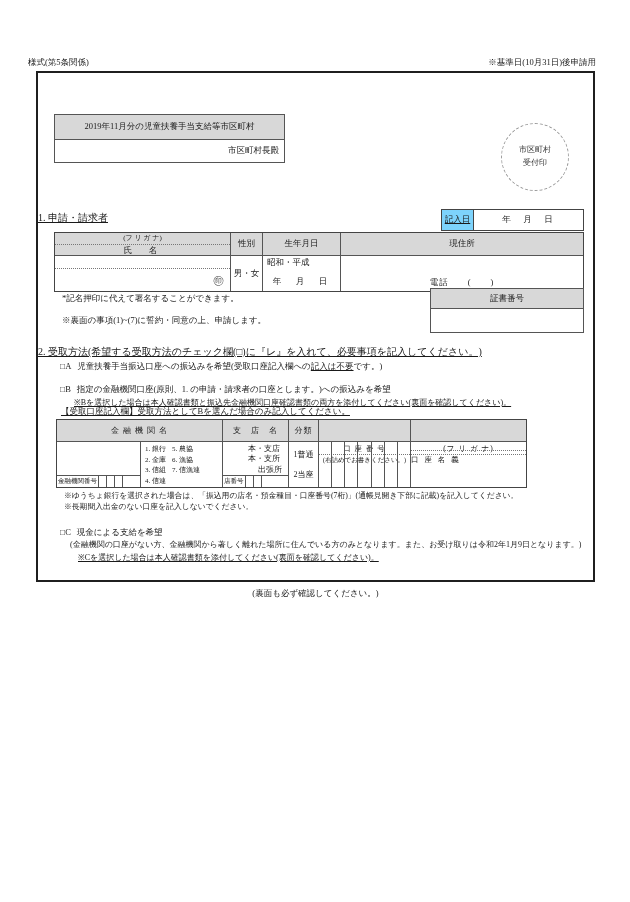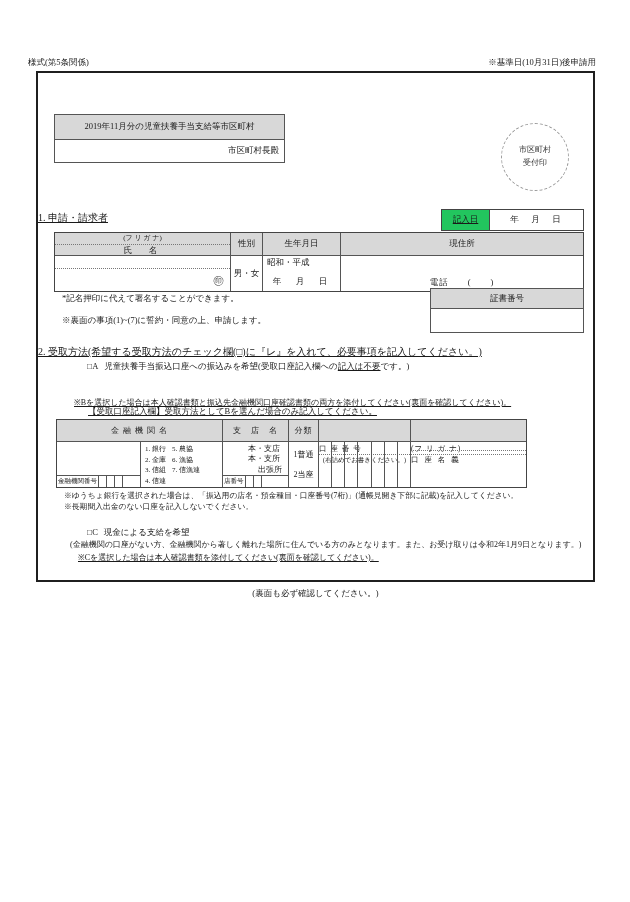--- a/index.html
+++ b/index.html
@@ -25,21 +25,21 @@
     display:flex; align-items:center; justify-content:flex-end; padding-right:5px; }
 
   .stamp-circle { left:501px; top:123px; width:68px; height:68px; border:1.5px dashed #999;
     border-radius:50%; display:flex; flex-direction:column; align-items:center;
     justify-content:center; font-size:8px; line-height:1.6; color:#333; }
 
   .sec-heading { font-size:10px; white-space:nowrap; }
 
   .entry-date { left:441px; top:209px; width:143px; height:22px; border:1px solid #444;
     display:flex; font-size:8.5px; }
-  .entry-date .lbl { width:48px; background:#22c55e; border-right:1px solid #444;
+  .entry-date .lbl { width:32px; background:#7dd3fc; border-right:1px solid #444;
     display:flex; align-items:center; justify-content:center;text-decoration:underline; }
   .entry-date .val { flex:1; display:flex; align-items:center; justify-content:center;
     letter-spacing:2px; }
 
   .app-table { left:54px; top:232px; width:530px; border:1px solid #444; font-size:8.5px; }
   .app-row { display:flex; }
   .app-head { height:23px; background:#d8d8d8; border-bottom:1px solid #555; }
   .app-body { height:35px; }
   .c-name { width:176px; border-right:1px solid #555; }
   .c-sex  { width:32px;  border-right:1px solid #555; display:flex; align-items:center; justify-content:center; }
@@ -57,34 +57,34 @@
   .addr-phone { position:absolute; bottom:2px; left:0; width:100%; text-align:center; letter-spacing:1px; }
 
   .note { font-size:8.5px; white-space:nowrap; }
   .note-sm { font-size:8px; white-space:nowrap; }
 
   .cert-box { left:430px; top:288px; width:154px; font-size:8.5px; }
   .cert-head { height:21px; background:#d8d8d8; border:1px solid #555;
     display:flex; align-items:center; justify-content:center; }
   .cert-body { height:24px; border:1px solid #555; border-top:none; }
 
-  .opt-line { font-size:8.5px; white-space:nowrap;margin-left:27px; }
+  .opt-line { font-size:8.5px; white-space:nowrap; }
   .opt-box { margin-right:6px; }
 
   .bank-table { left:56px; top:419px; width:471px; border:1px solid #444; }
   .bt-head { display:flex; height:22px; background:#d8d8d8; border-bottom:1px solid #555; }
   .bt-body { display:flex; height:45px; }
   .col-inst { width:166px; border-right:1px solid #555; }
   .col-branch { width:66px; border-right:1px solid #555; }
   .col-cat { width:30px; border-right:1px solid #555; }
   .col-acct { width:92px; border-right:1px solid #555; }
   .col-holder { flex:1; }
   .bt-head .hc { display:flex; align-items:center; justify-content:center; height:100%; font-size:8px; letter-spacing:1px;text-align:center; }
   .stack2 { display:flex; flex-direction:column; justify-content:center; height:100%; }
-  .stack2 .l1 { font-size:7.5px; text-align:left; border-bottom:1px dotted #777; line-height:10px; letter-spacing:1px;margin-top:47px; }
+  .stack2 .l1 { font-size:7.5px; text-align:center; border-bottom:1px dotted #777; line-height:10px; letter-spacing:1px;margin-top:47px; }
   .stack2 .l2 { font-size:6.5px; text-align:center; line-height:10px; letter-spacing:0; }
   .stack2 .l2b { font-size:7.5px; line-height:10px; letter-spacing:2px; }
   .inst-body { display:flex; height:100%; }
   .inst-left { width:84px; border-right:1px solid #555; display:flex; flex-direction:column; }
   .inst-blank { flex:1; }
   .num-strip { height:12px; border-top:1px solid #555; display:flex; align-items:stretch; }
   .num-strip .nlbl { font-size:6.5px; display:flex; align-items:center; padding:0 1px; white-space:nowrap; }
   .num-cell { width:8px; border-left:1px solid #555; }
   .inst-list { flex:1; display:flex; font-size:7px; line-height:1.5; padding:2px 0 0 4px; gap:6px; }
   .branch-body { display:flex; flex-direction:column; height:100%; }
@@ -169,20 +169,23 @@
     <div class="cert-head">証書番号</div>
     <div class="cert-body"></div>
   </div>
 
   <div class="abs sec-heading u" style="left:38px; top:345px;">2. 受取方法(希望する受取方法のチェック欄(□)に『レ』を入れて、必要事項を記入してください。)</div>
 
   <div class="abs opt-line" style="left:60px; top:361px;">
     <span class="opt-box">□A</span><span>児童扶養手当振込口座への振込みを希望(受取口座記入欄への</span><span class="u">記入は不要</span><span>です。)</span>
   </div>
 
+  <div class="abs opt-line" style="left:60px; top:384px;">
+    <span class="opt-box">□B</span><span>指定の金融機関口座(原則、1. の申請・請求者の口座とします。)への振込みを希望</span>
+  </div>
   <div class="abs note-sm u" style="left:74px; top:396px;">※Bを選択した場合は本人確認書類と振込先金融機関口座確認書類の両方を添付してください(裏面を確認してください)。</div>
   <div class="abs opt-line u" style="left:61px; top:406px;">【受取口座記入欄】受取方法としてBを選んだ場合のみ記入してください。</div>
 
   <div class="abs bank-table">
     <div class="bt-head">
       <div class="col-inst hc">金 融 機 関 名</div>
       <div class="col-branch hc">支　店　名</div>
       <div class="col-cat hc">分類</div>
       <div class="col-acct">
         <div class="stack2">

